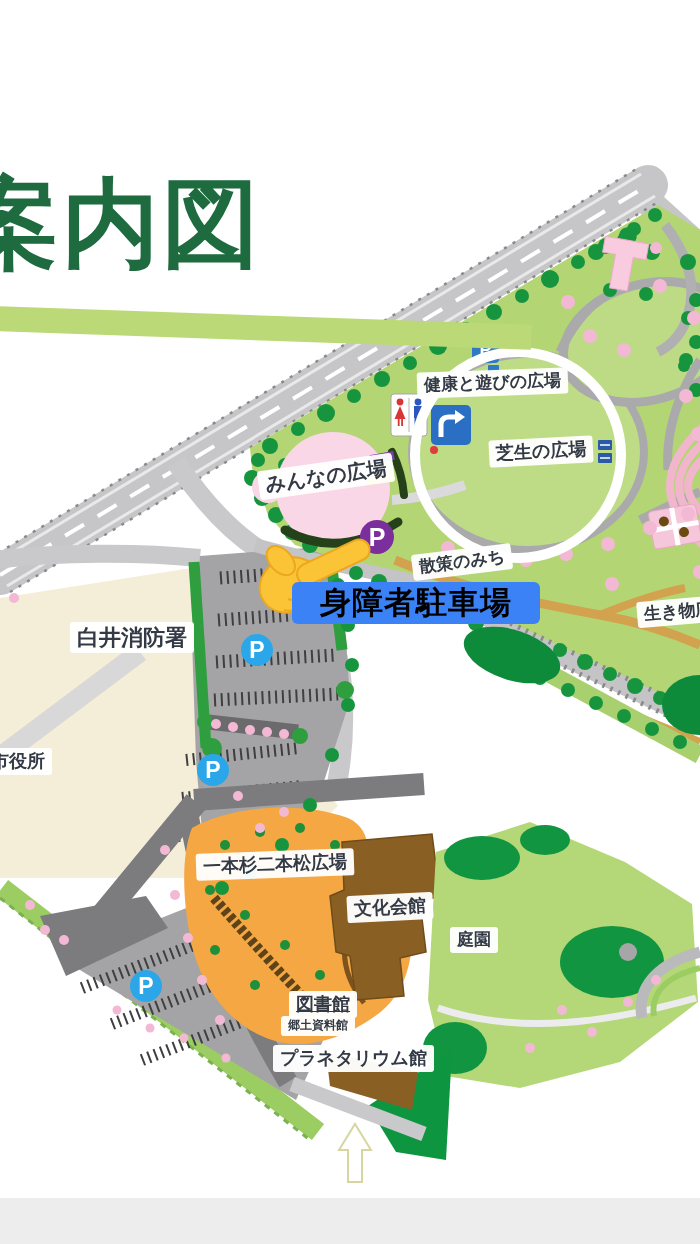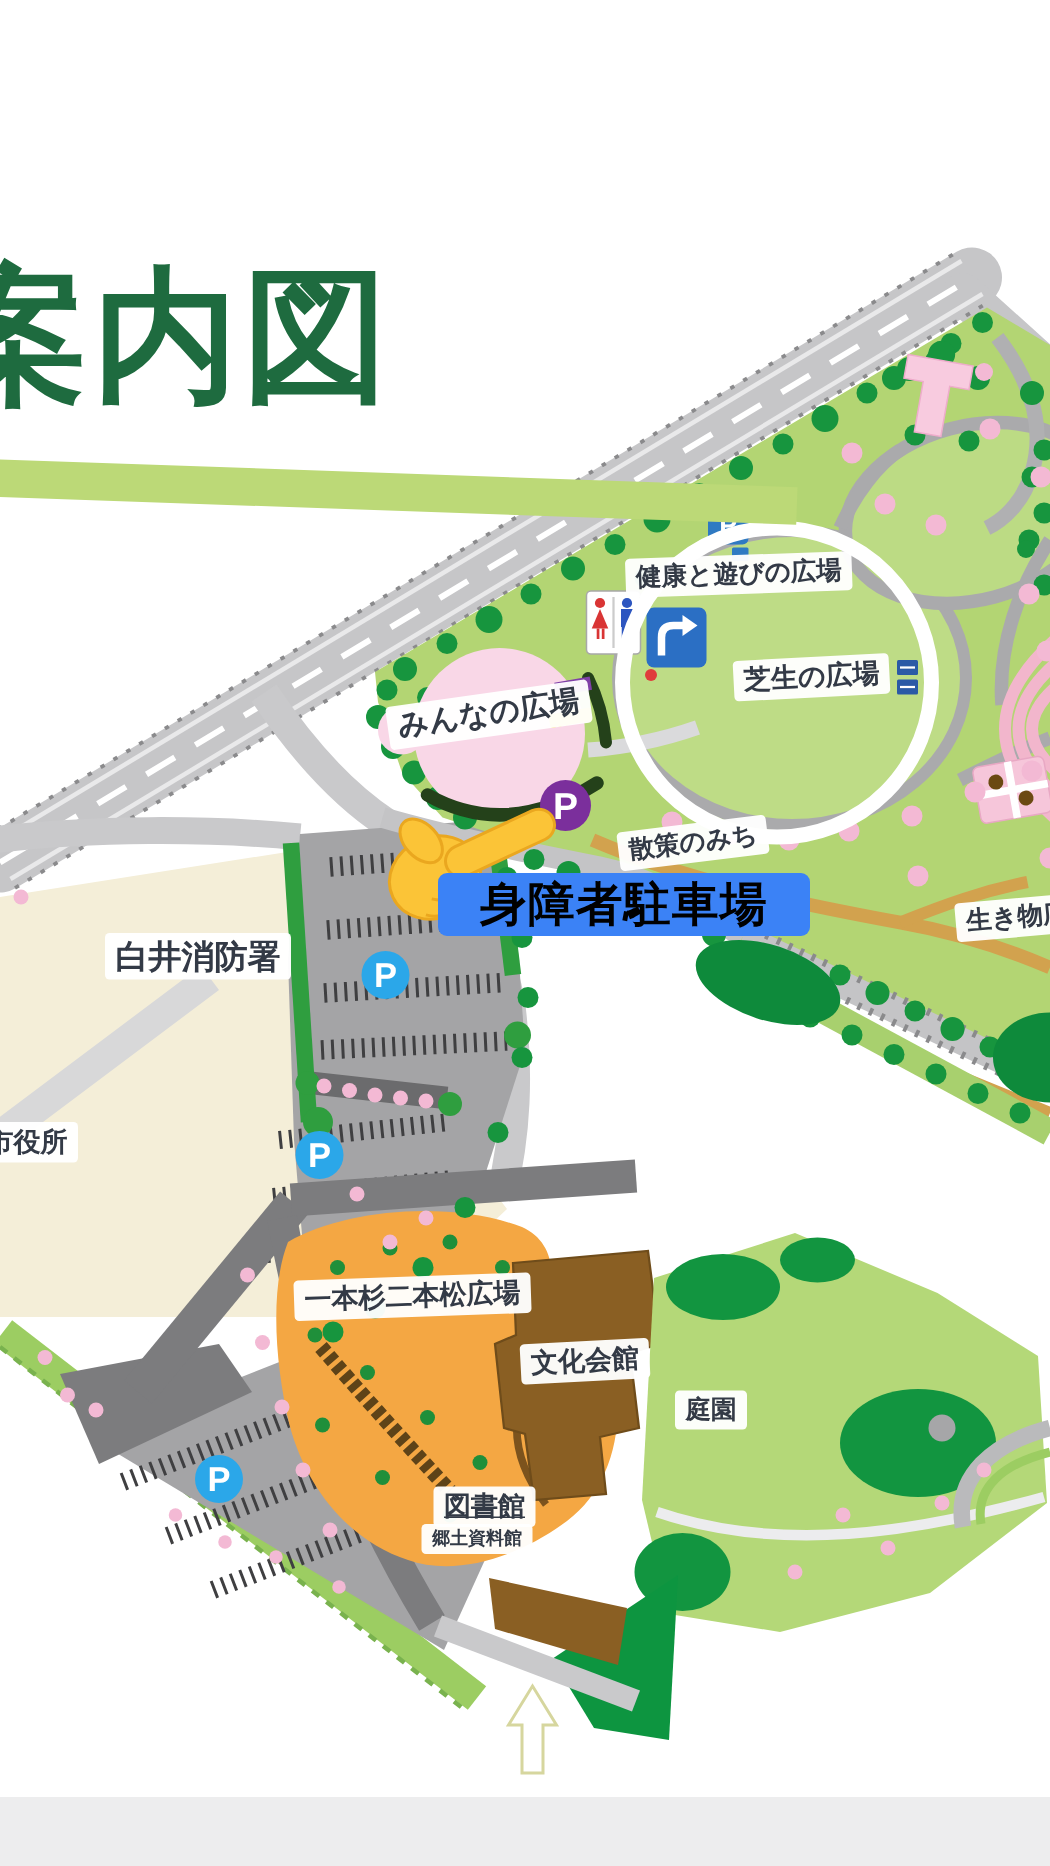--- a/index.html
+++ b/index.html
@@ -372,17 +372,18 @@
 <div class="map-label" style="left:258px;top:462px;font-size:20px;transform:rotate(-8deg);">みんなの広場</div>
 <div class="map-label" style="left:412px;top:549px;font-size:17px;transform:rotate(-7deg);">散策のみち</div>
 <div class="map-label" style="left:637px;top:598px;font-size:17px;transform:rotate(-5deg);">生き物広場</div>
 <div class="map-label" style="left:70px;top:622px;font-size:22px;">白井消防署</div>
 <div class="map-label" style="left:-16px;top:748px;font-size:18px;">市役所</div>
 <div class="map-label" style="left:196px;top:851px;font-size:18px;transform:rotate(-2deg);">一本杉二本松広場</div>
 <div class="map-label" style="left:347px;top:894px;font-size:18px;transform:rotate(-3deg);">文化会館</div>
 <div class="map-label" style="left:450px;top:908px;font-size:17px;margin-top:19px;">庭園</div>
 <div class="map-label" style="left:289px;top:991px;font-size:18px;text-decoration:underline;">図書館</div>
 <div class="map-label" style="left:281px;top:1016px;font-size:12px;">郷土資料館</div>
+<div class="map-label" style="left:273px;top:1045px;font-size:18px;">プラネタリウム館</div>
 
 <div class="callout-label" style="left:292px;top:582px;font-size:31px;">身障者駐車場</div>
 
 <div class="bottom-strip"></div>
 </div>
 
 </body></html>

